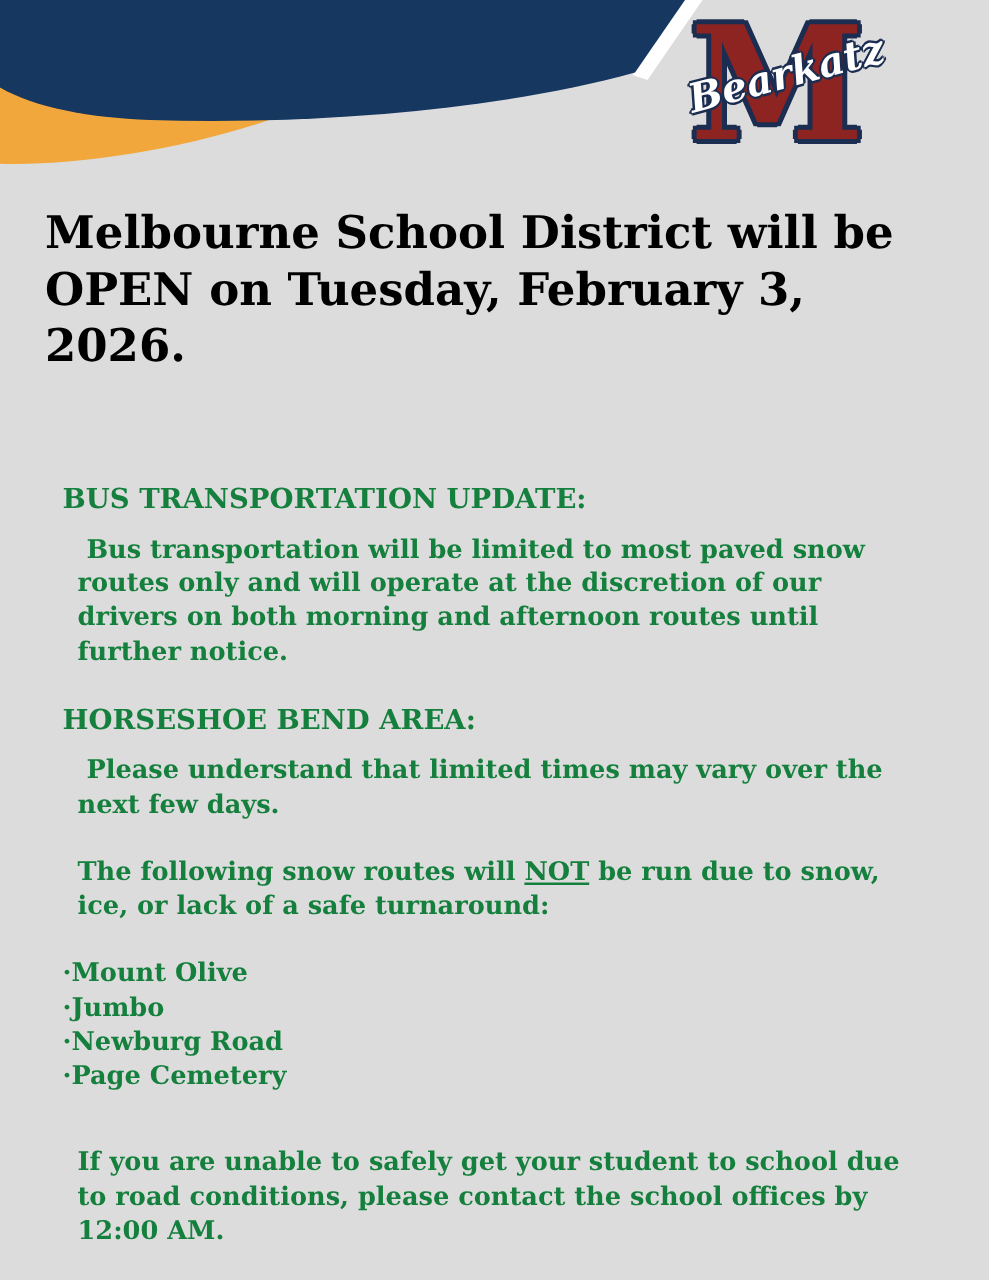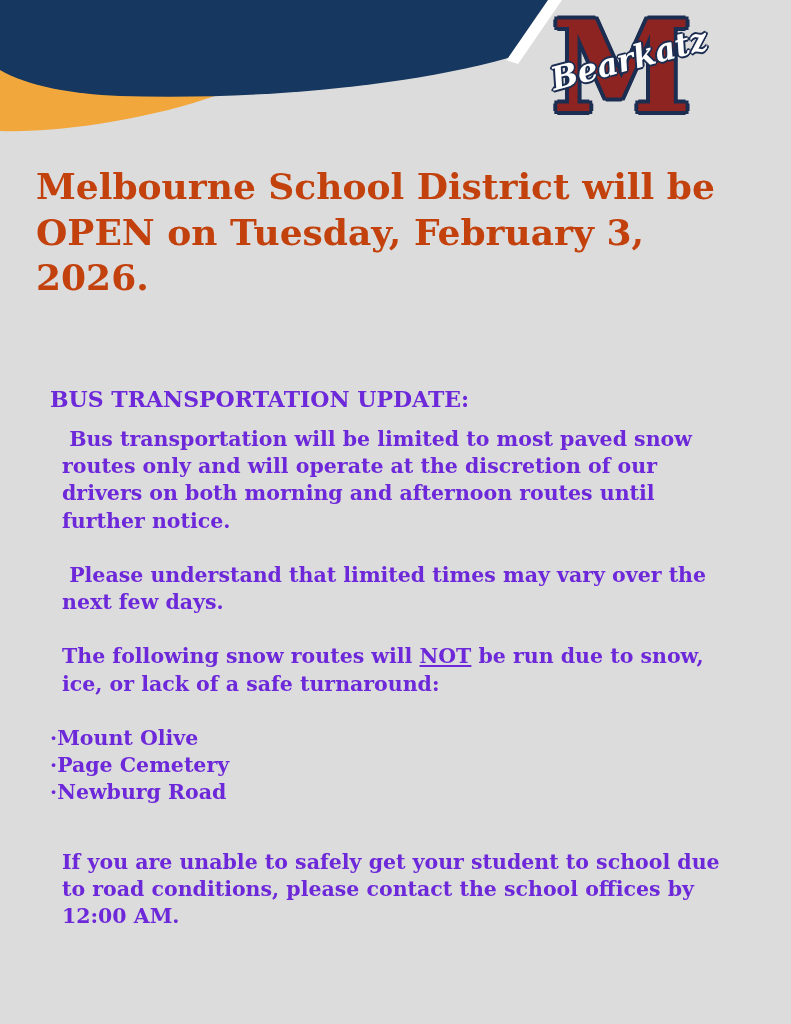--- a/index.html
+++ b/index.html
@@ -60,28 +60,28 @@
       -2px 0 0 #1c2d52, 2px 0 0 #1c2d52,
       0 -2px 0 #1c2d52, 0 2px 0 #1c2d52,
       -1px -1px 0 #1c2d52, 1px -1px 0 #1c2d52,
       -1px 1px 0 #1c2d52, 1px 1px 0 #1c2d52;
   }
   .title {
     margin: 14px 36px 16px 36px;
     font-size: 36px;
     line-height: 1.27;
     font-weight: bold;
-    color: #c2410c;
+    color: #000000;
     letter-spacing: 0px;
   }
   .title span { display: block; }
   .content {
     margin: 84px 40px 0 50px;
     width: 705px;
-    color: #6d28d9;
+    color: #15803d;
     font-size: 20.5px;
     line-height: 1.33;
     font-weight: bold;
   }
   .content h2 {
     font-size: 22px;
     margin: 0;
     line-height: 1.3;
   }
   .content p {
@@ -116,31 +116,33 @@
   </h1>
 
   <div class="content">
 
     <div class="block">
       <h2>BUS TRANSPORTATION UPDATE:</h2>
       <p> Bus transportation will be limited to most paved snow routes only and will operate at the discretion of our drivers on both morning and afternoon routes until further notice.</p>
     </div>
 
     <div class="block">
+      <h2>HORSESHOE BEND AREA:</h2>
       <p> Please understand that limited times may vary over the next few days.</p>
     </div>
 
     <div class="block">
       <p><span>The following snow routes will </span><span class="u">NOT</span><span> be run due to snow, ice, or lack of a safe turnaround:</span></p>
     </div>
 
     <div class="route-list">
       <div class="route-item"><span>·</span><span>Mount Olive</span></div>
+      <div class="route-item"><span>·</span><span>Jumbo</span></div>
+      <div class="route-item"><span>·</span><span>Newburg Road</span></div>
       <div class="route-item"><span>·</span><span>Page Cemetery</span></div>
-      <div class="route-item"><span>·</span><span>Newburg Road</span></div>
     </div>
 
     <div class="block">
       <p>If you are unable to safely get your student to school due to road conditions, please contact the school offices by 12:00 AM.</p>
     </div>
 
   </div>
 </div>
 
 </body></html>

